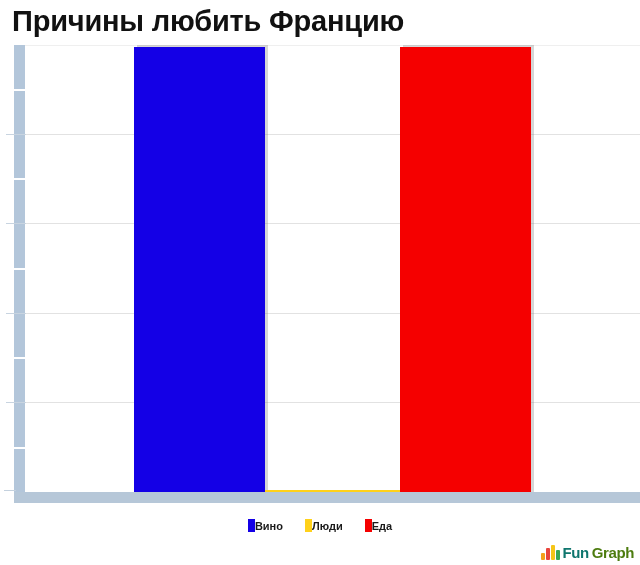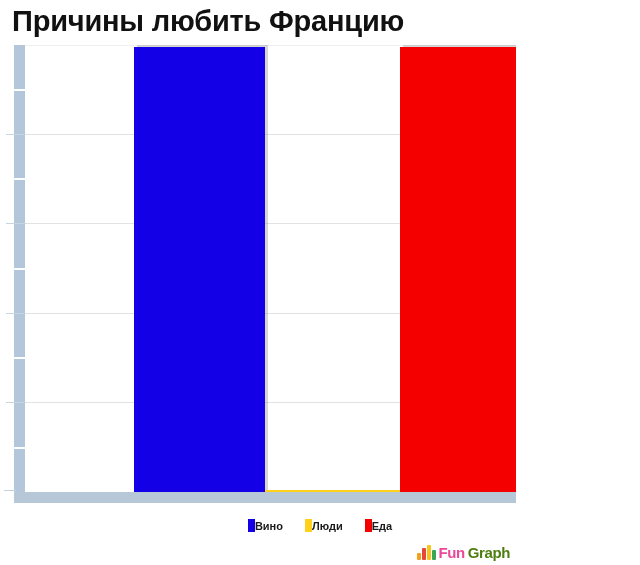--- a/index.html
+++ b/index.html
@@ -5,21 +5,21 @@
   html, body {
     margin: 0;
     padding: 0;
     background: #ffffff;
   }
   body {
     font-family: "Liberation Sans", "DejaVu Sans", sans-serif;
   }
   #chart-root {
     position: relative;
-    width: 516px;
+    width: 640px;
     height: 565px;
     background: #ffffff;
     overflow: hidden;
   }
 
   
   .chart-title {
     position: absolute;
     left: 12px;
     top: 2px;
@@ -158,21 +158,21 @@
   .logo-bar.b1 { height: 7px;  background: #f3a11a; }
   .logo-bar.b2 { height: 12px; background: #e8453c; }
   .logo-bar.b3 { height: 15px; background: #f5c518; }
   .logo-bar.b4 { height: 10px; background: #3aa757; }
   .logo-text {
     font-size: 15px;
     font-weight: bold;
     letter-spacing: -0.4px;
     line-height: 15px;
   }
-  .logo-fun { color: #ec4899; }
+  .logo-fun { color: #0f766e; }
   .logo-raph { color: #4d7c0f; }
 </style>
 </head>
 <body>
 
 <div id="chart-root">
 
   <div class="chart-title">Причины любить Францию</div>
 
   <div class="plot-area">

